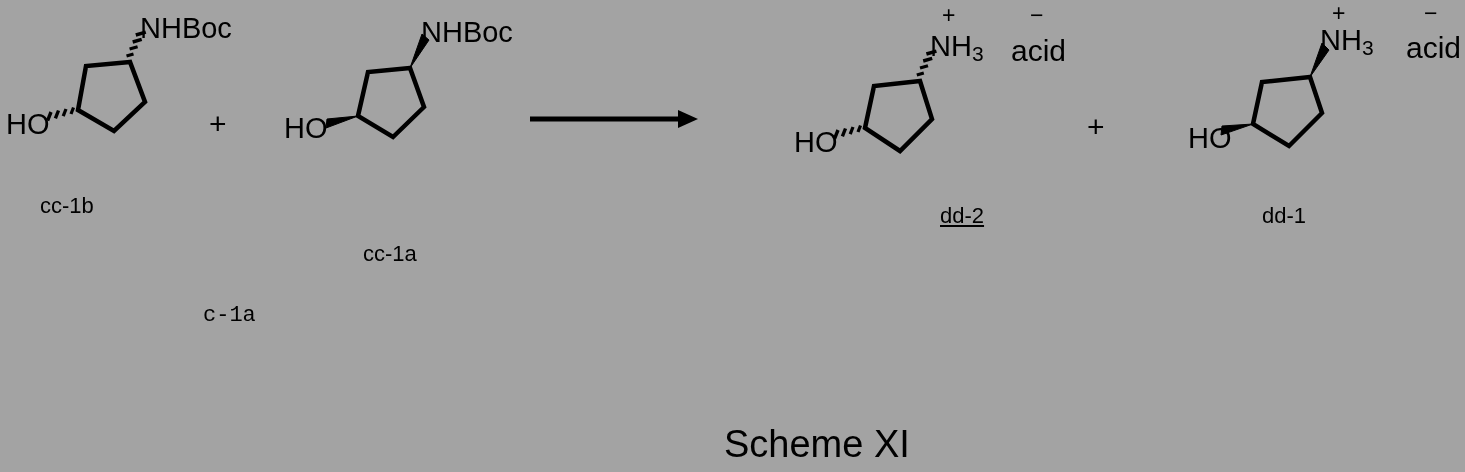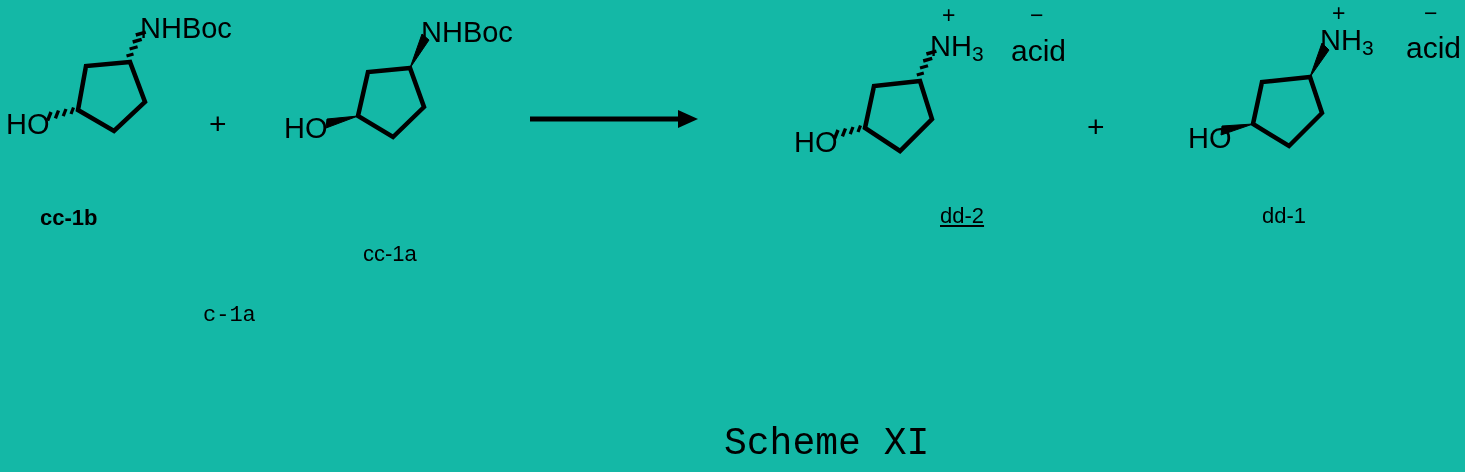--- a/index.html
+++ b/index.html
@@ -4,21 +4,21 @@
 <style>
   html, body {
     margin: 0;
     padding: 0;
     background: #ffffff;
   }
   #scheme-root {
     position: relative;
     width: 1465px;
     height: 472px;
-    background: #14b8a6;
+    background: #a3a3a3;
     font-family: "Liberation Sans", sans-serif;
     overflow: hidden;
   }
   .struct {
     position: absolute;
     top: 0;
     left: 0;
   }
   .atom-label {
     position: absolute;
@@ -58,21 +58,21 @@
   .counterion {
     position: absolute;
     font-family: "Liberation Sans", sans-serif;
     font-size: 30px;
     color: #000000;
     white-space: nowrap;
     line-height: 1;
   }
   .scheme-caption {
     position: absolute;
-    font-family: Liberation Mono, monospace;
+    font-family: Liberation Sans, sans-serif;
     font-size: 38px;
     color: #000000;
     white-space: nowrap;
     line-height: 1;
   }
   .arrow-wrap {
     position: absolute;
   }
 </style>
 </head>
@@ -95,21 +95,21 @@
       <g stroke="#000" stroke-linecap="butt">
         <line x1="73.5" y1="107.5" x2="71.0" y2="114.0" stroke-width="3.2"></line>
         <line x1="66.0" y1="109.0" x2="63.2" y2="116.2" stroke-width="3.2"></line>
         <line x1="58.5" y1="110.5" x2="55.4" y2="118.4" stroke-width="3.4"></line>
         <line x1="51.0" y1="112.0" x2="47.6" y2="120.6" stroke-width="3.4"></line>
       </g>
     </svg>
     <span class="atom-label" style="left:140px; top:14px;">NHBoc</span>
     <span class="atom-label" style="left:6px; top:110px;">HO</span>
   </div>
-  <span class="cmp-label" style="left:40px; top:207px;font-weight:bold;">cc-1b</span>
+  <span class="cmp-label" style="left:40px; top:195px;">cc-1b</span>
 
   <span class="plus-sign" style="left:209px; top:109px;">+</span>
 
   <div class="struct" style="left:280px;">
     <svg width="260" height="200" viewBox="0 0 260 200">
       <polygon points="130,68 88,72 78,116 113,137 144,107" fill="none" stroke="#000" stroke-width="4.5" stroke-linejoin="miter"></polygon>
 
       <polygon points="130,68 142,34 149,40" fill="#000" stroke="#000" stroke-width="1"></polygon>
 
       <polygon points="78,116 46,128 47,119" fill="#000" stroke="#000" stroke-width="1"></polygon>

